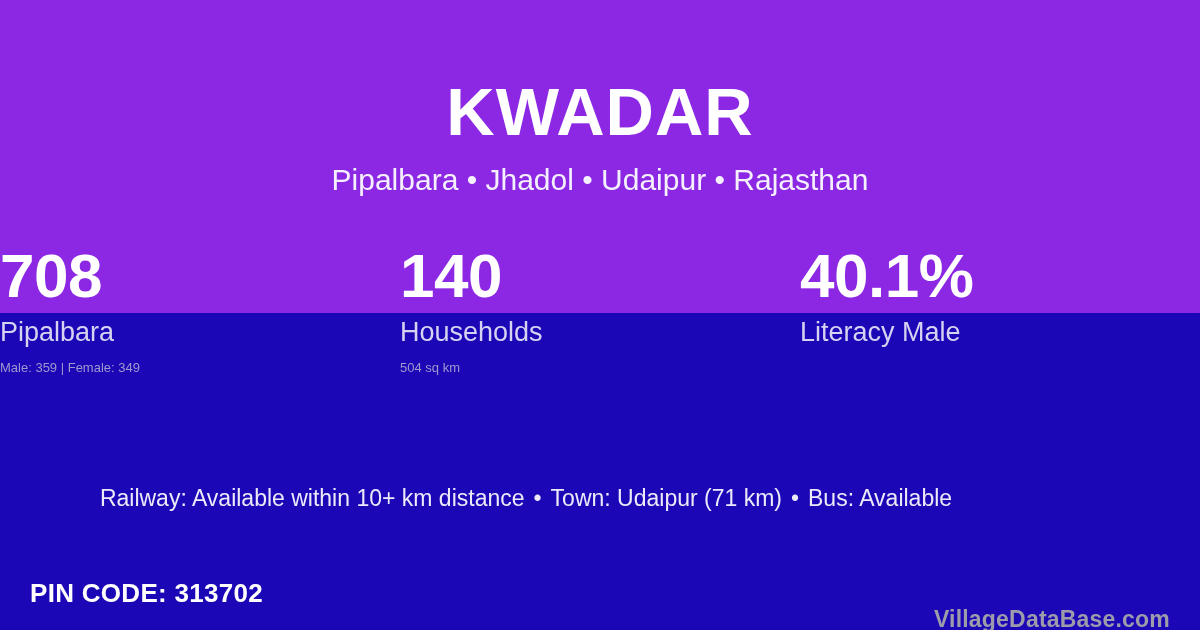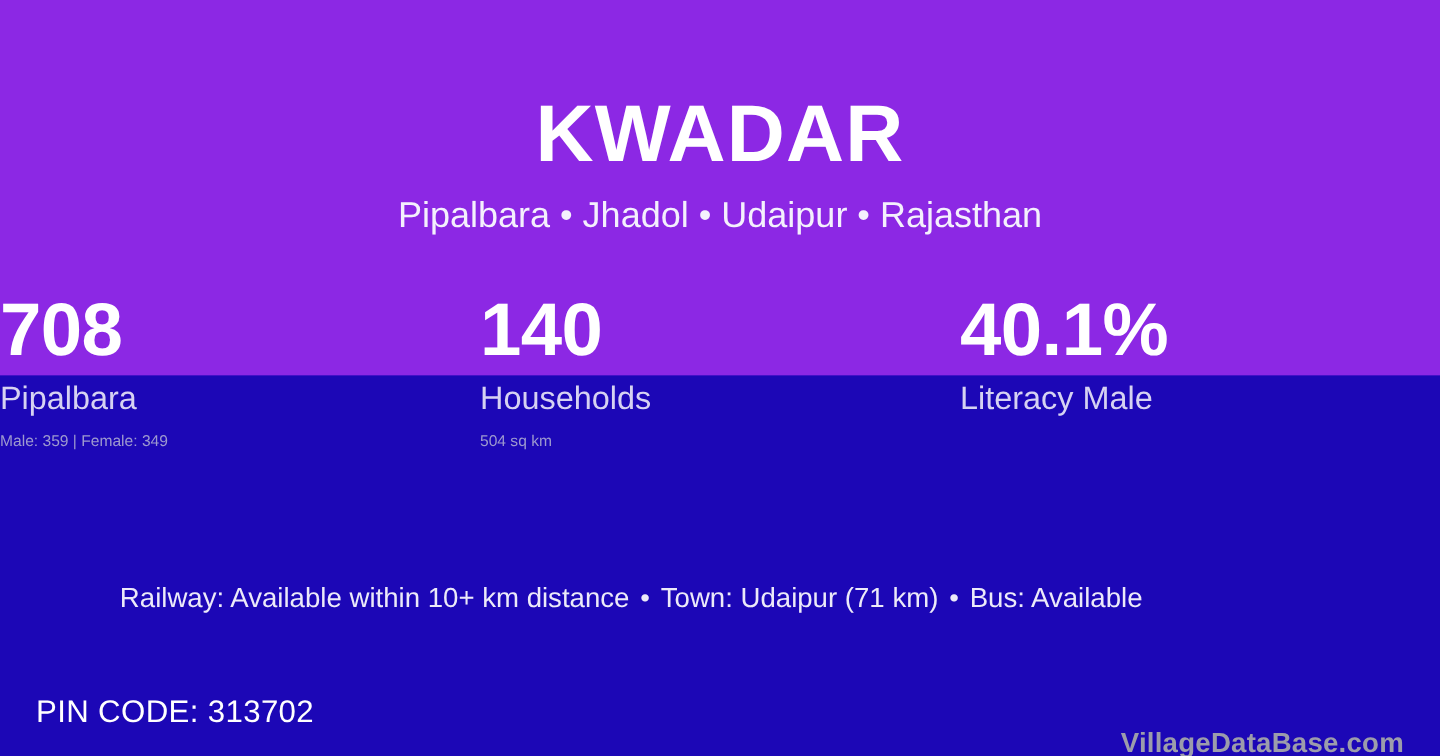--- a/index.html
+++ b/index.html
@@ -120,21 +120,21 @@
     position:absolute;
     left:0; top:575px;
     width:1200px;
     height:55px;
     z-index:3;
   }
   .pin-code {
     position:absolute;
     left:30px; top:3px;
     font-size:26px;
-    font-weight:normal;
+    font-weight:bold;
     color:#ffffff;
     letter-spacing:0.3px;
     line-height:1.2;
   }
   .brand {
     position:absolute;
     right:30px; top:7px;
     font-size:23px;
     font-weight:bold;
     color:#9c9cab;

